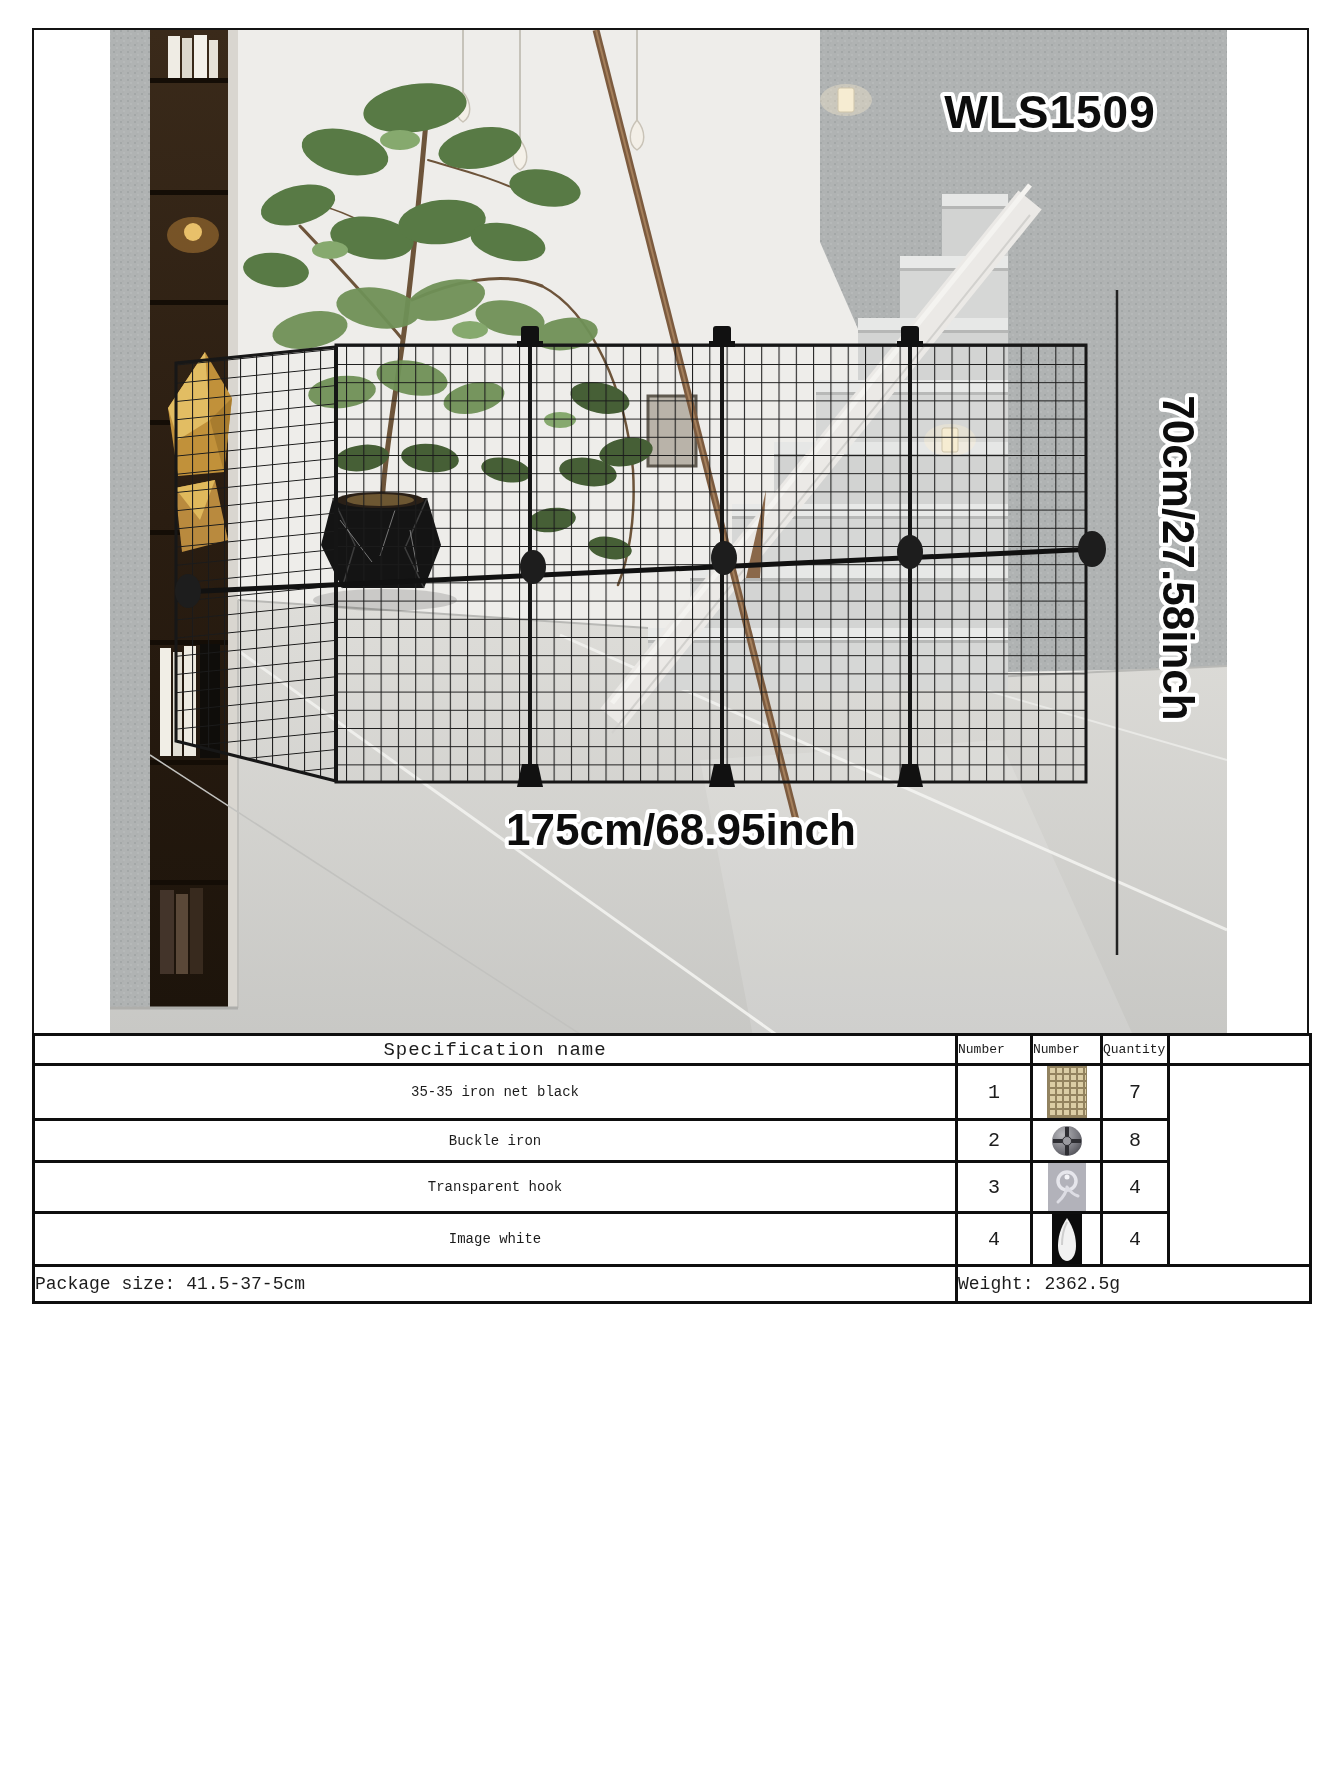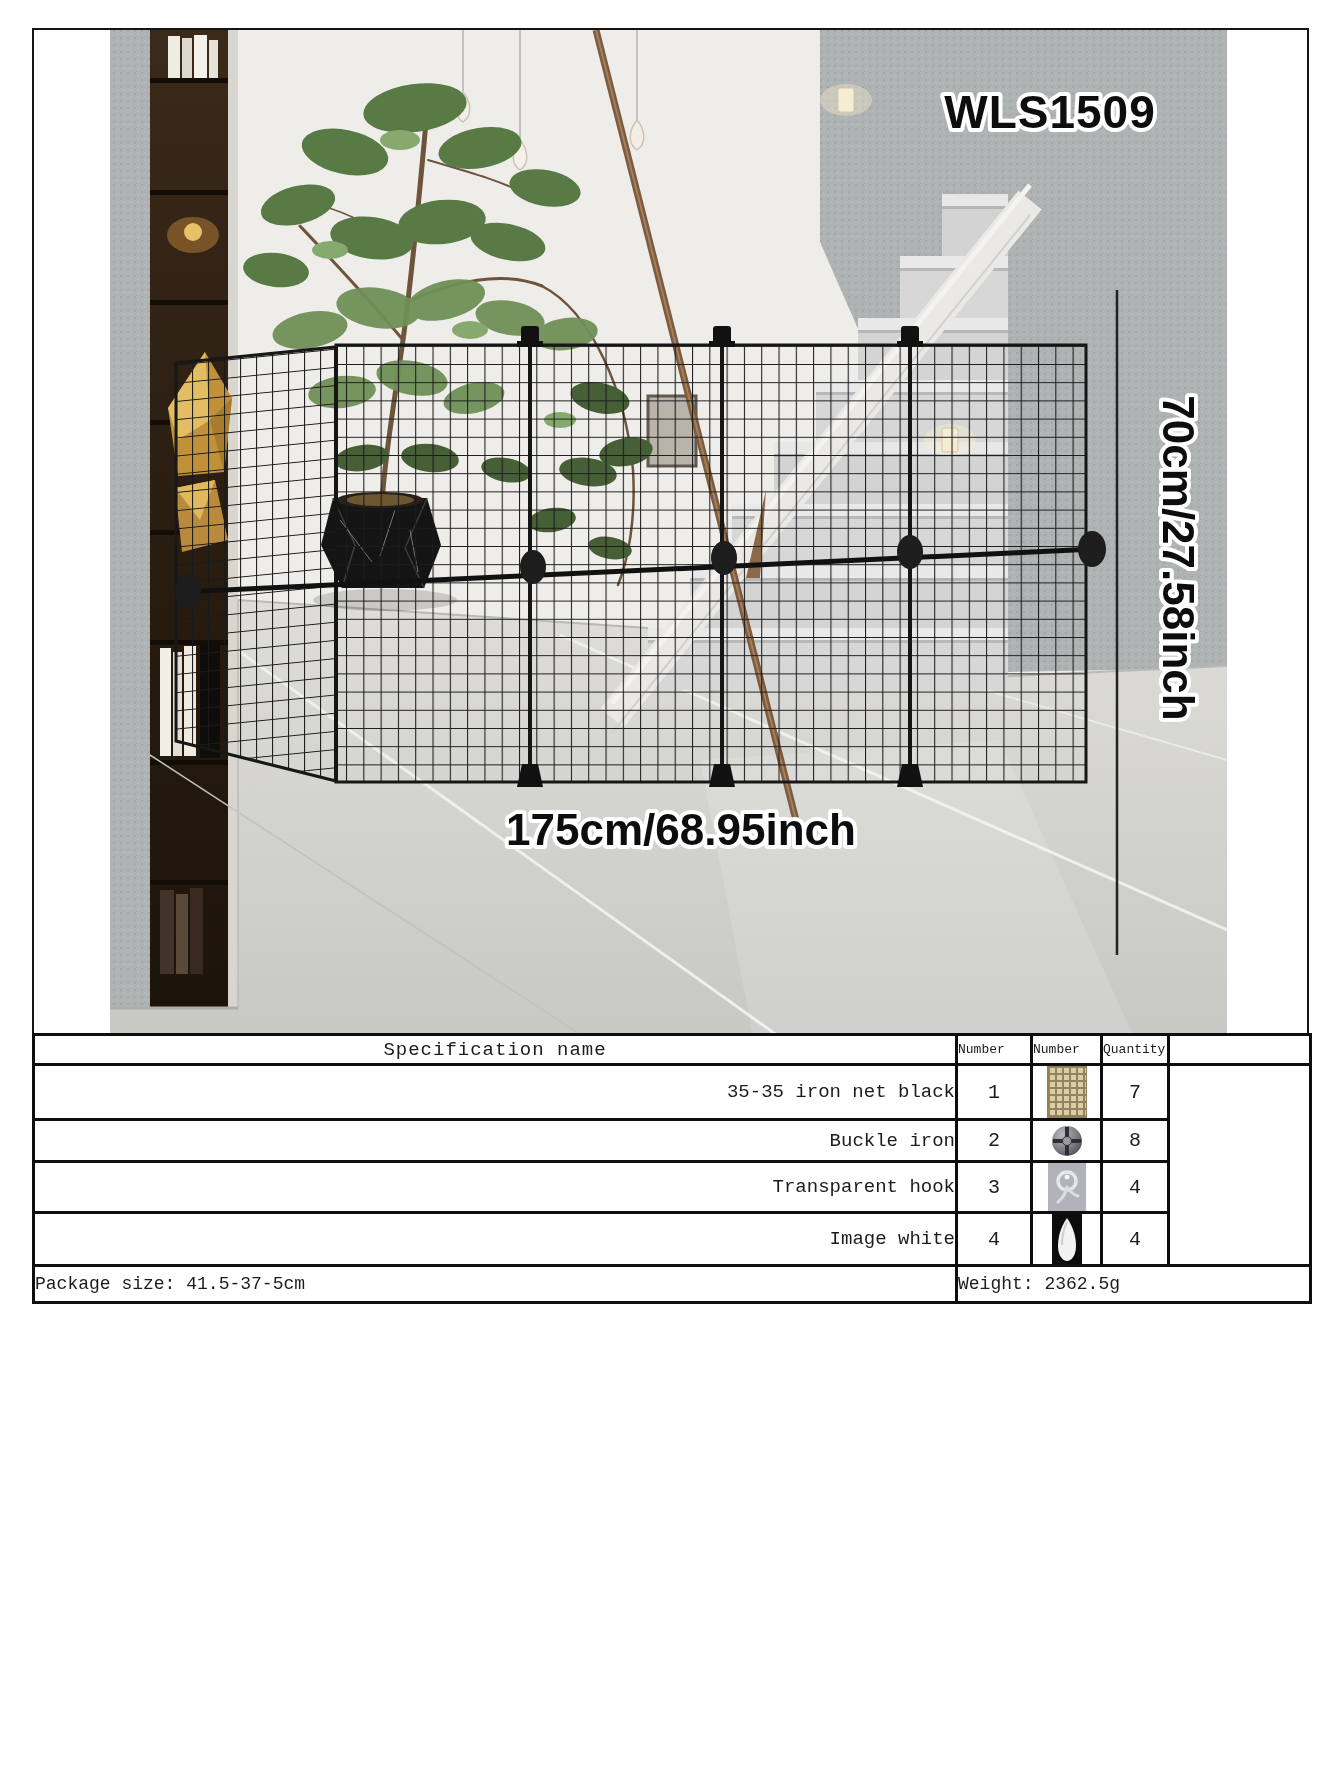--- a/index.html
+++ b/index.html
@@ -8,21 +8,21 @@
   .frame{position:absolute;left:32px;top:28px;width:1273px;height:1272px;
          border:2px solid #141414;}
   .photo{position:absolute;left:110px;top:30px;width:1117px;height:1043px;}
   .spec-table-wrap{position:absolute;left:32px;top:1033px;width:1277px;}
   table.spec{border-collapse:collapse;table-layout:fixed;width:1277px;
              font-family:"Liberation Mono","DejaVu Sans Mono",monospace;color:#1c1c1c;}
   table.spec td,table.spec th{border:3px solid #0e0e0e;padding:0;overflow:hidden;
              font-weight:normal;background:#fff;}
   th.spec-name-h{font-size:19px;text-align:center;letter-spacing:1px;}
   th.small-h{font-size:13px;text-align:left;}
-  td.name-c{font-size:19px;text-align:right;padding-left:5px;}
+  td.name-c{font-size:14px;text-align:center;padding-left:5px;}
   td.num-c,td.qty-c{font-size:20px;text-align:center;}
   td.img-c{text-align:center;vertical-align:middle;}
   td.footer-l,td.footer-r{font-size:18px;text-align:left;padding-left:5px;}
   .thumb{display:inline-block;vertical-align:middle;}
   .net-thumb{width:38px;height:50px;border:1px solid #8f815f;background-color:#dbcda5;
       background-image:repeating-linear-gradient(0deg,#93835f 0 2px,transparent 2px 7px),
                        repeating-linear-gradient(90deg,#93835f 0 2px,transparent 2px 7px);}
 </style>
 </head>
 <body>

